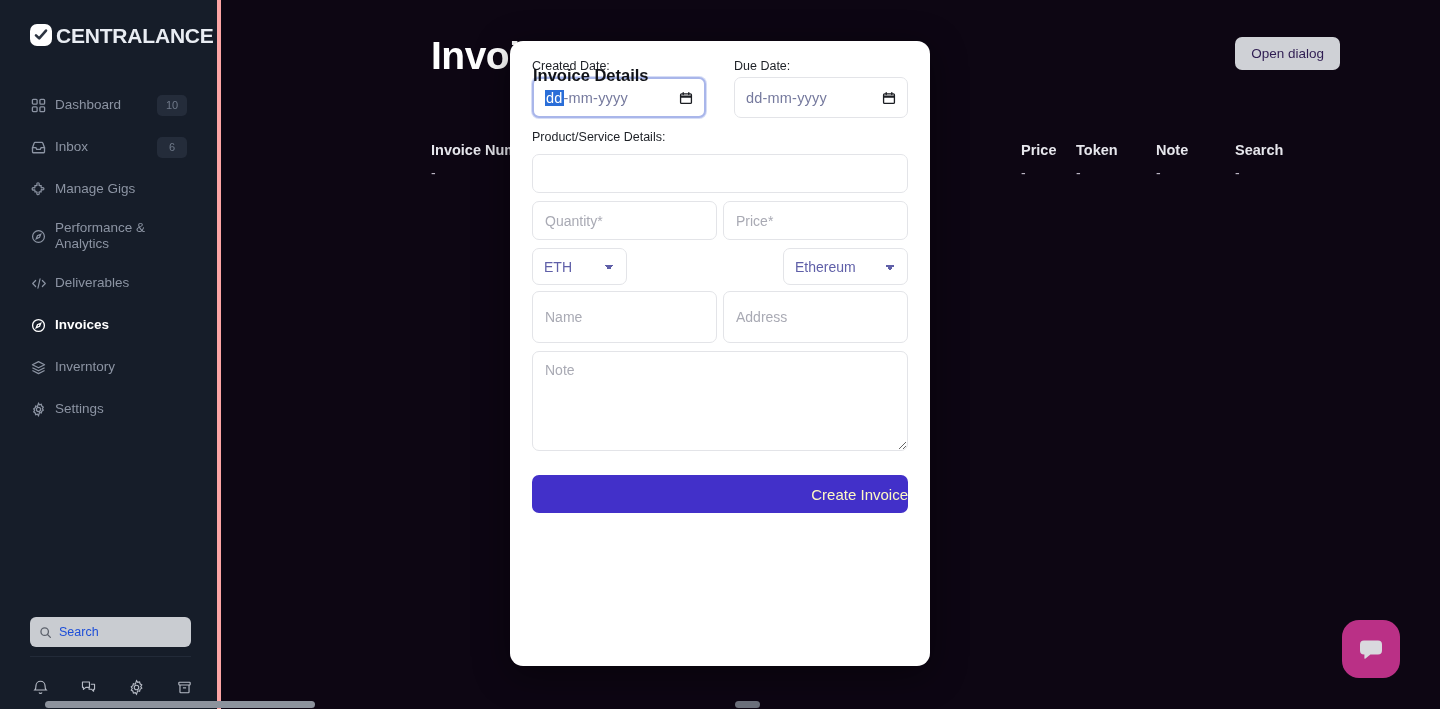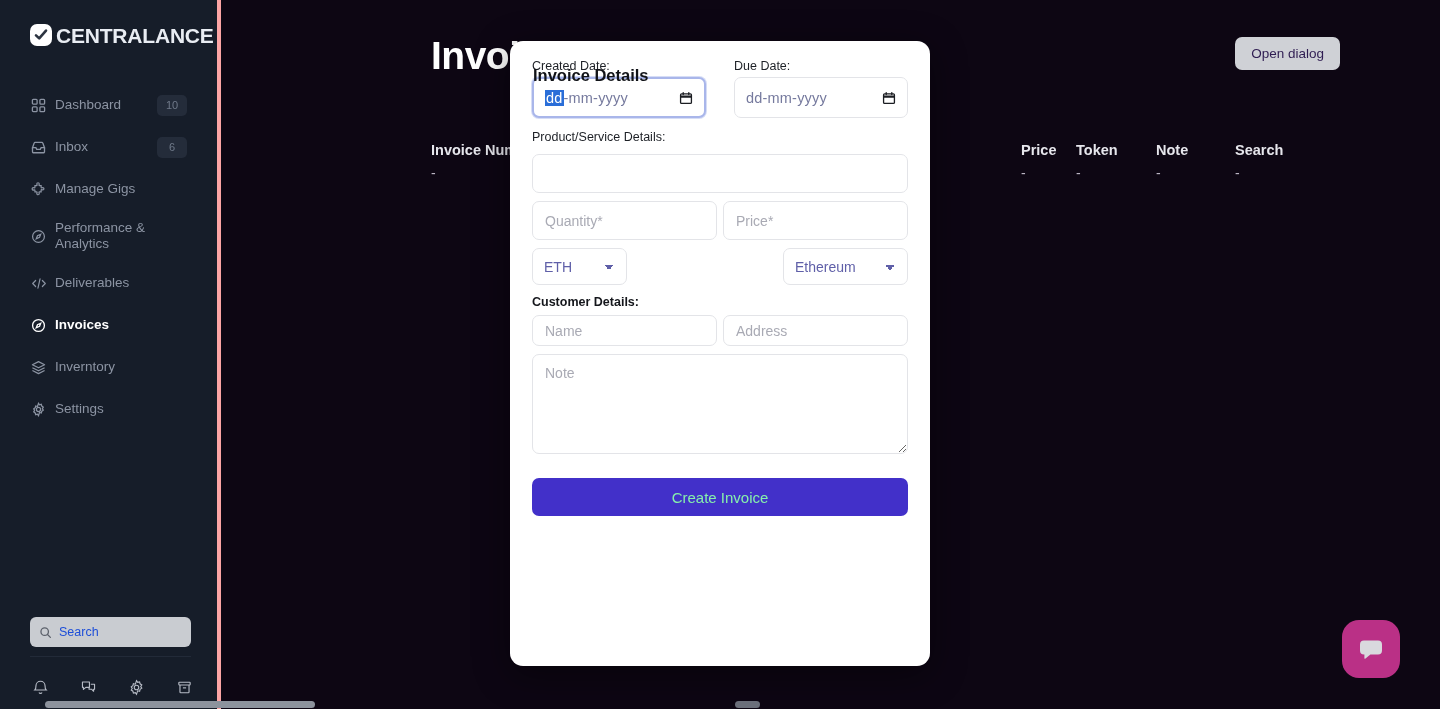--- a/index.html
+++ b/index.html
@@ -170,30 +170,30 @@
     background-position: calc(100% - 17px) 16px, calc(100% - 12px) 16px;
     background-size: 5px 5px, 5px 5px;
     background-repeat: no-repeat;
     cursor: pointer;
   }
   .sel-eth { width: 95px; }
   .sel-chain { width: 125px; }
 
   .cust-label { margin-top: 10px; font-weight: 700; font-size: 12.5px; color: #14161b; display:block; }
   .na-row { display: flex; gap: 6px; margin-top: 6px; }
-  .na-row .txt-input { height: 31px; padding: 0 12px; }
+  .na-row .txt-input { height: 52px; padding: 0 12px; }
   .note-area {
     margin-top: 8px; height: 100px; padding: 10px 12px;
     resize: vertical; display: block;
   }
   .create-btn {
     width: 100%; height: 38px; margin-top: 24px;
-    background: #4230c9; color: #86efac;
+    background: #4230c9; color: #fef9c3;
     border: none; border-radius: 7px;
-    font-size: 15px; font-family: inherit; cursor: pointer;
+    font-size: 15px; font-family: inherit; cursor: pointer; text-align: right;
   }
 
   
   .chat-widget {
     position: absolute; right: 40px; bottom: 31px;
     width: 58px; height: 58px; border-radius: 17px;
     background: #ba3086;
     display: flex; align-items: center; justify-content: center;
     cursor: pointer;
   }
@@ -436,21 +436,20 @@
 
       <div class="sel-row">
         <select class="sel sel-eth">
           <option>ETH</option>
         </select>
         <select class="sel sel-chain">
           <option>Ethereum</option>
         </select>
       </div>
 
-      <label class="cust-label">Customer Details:</label>
 
       <div class="na-row">
         <input class="txt-input" type="text" placeholder="Name" style="">
         <input class="txt-input" type="text" placeholder="Address" style="">
       </div>
 
       <textarea class="note-area" placeholder="Note" style=""></textarea>
 
       <button type="button" class="create-btn">Create Invoice</button>
     </form>

